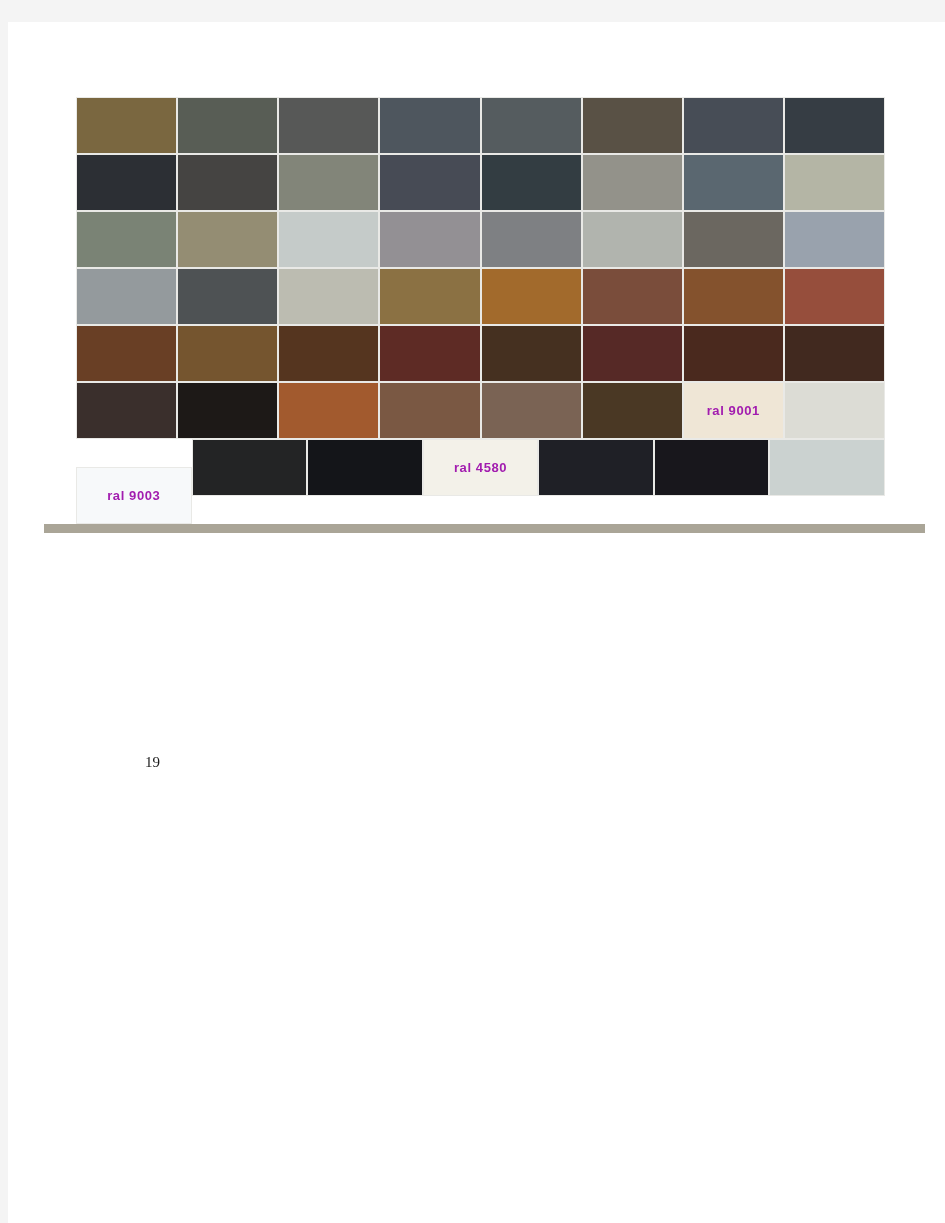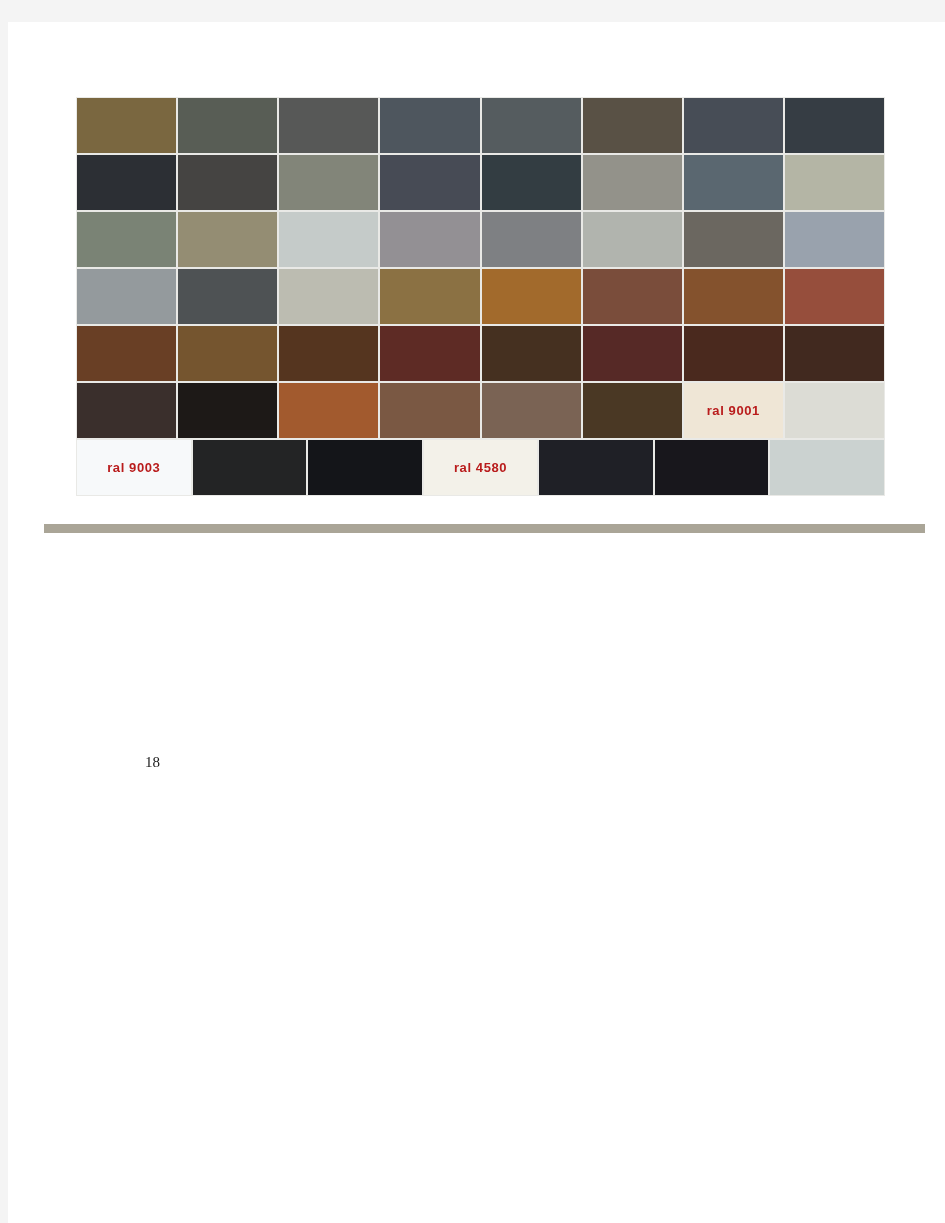--- a/index.html
+++ b/index.html
@@ -46,21 +46,21 @@
     display: flex;
     align-items: center;
     justify-content: center;
     position: relative;
   }
 
   .swatch-label {
     font-family: "Liberation Sans", sans-serif;
     font-size: 13px;
     font-weight: bold;
-    color: #b91c1c;
+    color: #a21caf;
     letter-spacing: 0.6px;
     white-space: nowrap;
     line-height: 1;
   }
 
   
   #divider-bar {
     position: absolute;
     left: 36px;          
     top: 502px;          
@@ -142,31 +142,31 @@
         <div class="swatch" style="background: rgb(162, 90, 46); border-color: rgb(233, 233, 230);"></div>
         <div class="swatch" style="background: rgb(122, 88, 67); border-color: rgb(233, 233, 230);"></div>
         <div class="swatch" style="background: rgb(122, 99, 84); border-color: rgb(233, 233, 230);"></div>
         <div class="swatch" style="background: rgb(74, 56, 36); border-color: rgb(233, 233, 230);"></div>
         <div class="swatch" style="background: rgb(239, 230, 214); border-color: rgb(233, 233, 230);">
           <span class="swatch-label">ral  9001</span>
         </div>
         <div class="swatch" style="background: rgb(220, 220, 213); border-color: rgb(233, 233, 230);"></div>
       </div>
       <div class="swatch-row">
-        <div class="swatch" style="background: rgb(247, 249, 250); border-color: rgb(233, 233, 230);">
+        <div class="swatch" style="background: rgb(247, 249, 250); border-color: rgb(233, 233, 230); margin-top: 28px;">
           <span class="swatch-label">ral  9003</span>
         </div>
         <div class="swatch" style="background: rgb(35, 36, 37); border-color: rgb(233, 233, 230);"></div>
         <div class="swatch" style="background: rgb(20, 21, 25); border-color: rgb(233, 233, 230);"></div>
         <div class="swatch" style="background: rgb(243, 241, 233); border-color: rgb(233, 233, 230);">
           <span class="swatch-label">ral  4580</span>
         </div>
         <div class="swatch" style="background: rgb(31, 32, 38); border-color: rgb(233, 233, 230);"></div>
         <div class="swatch" style="background: rgb(24, 23, 28); border-color: rgb(233, 233, 230);"></div>
         <div class="swatch" style="background: rgb(203, 210, 208); border-color: rgb(233, 233, 230);"></div>
       </div>
     </div>
 
   <div id="divider-bar"></div>
 
-  <div id="page-number">18</div>
+  <div id="page-number">19</div>
 
 </div>
 
 </body></html>

